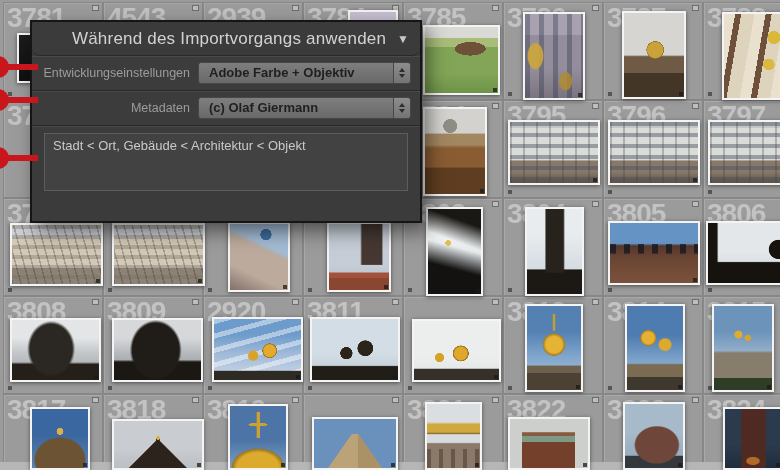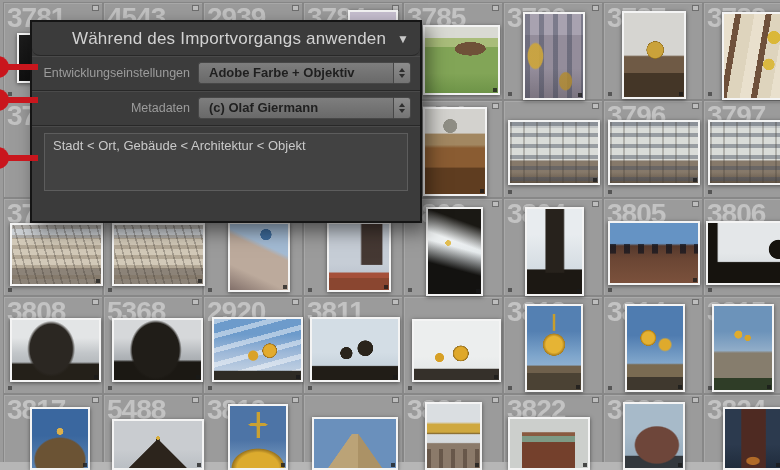--- a/index.html
+++ b/index.html
@@ -231,20 +231,21 @@
       <div class="cell" style="left: 303px; top: 100px; width: 100px; height: 98px;">
         <span class="cell-num">3793</span>
         <i class="cell-badge"></i>
       </div>
       <div class="cell" style="left: 403px; top: 100px; width: 100px; height: 98px;">
         <span class="cell-num">3794</span>
         <i class="cell-badge"></i>
         <i class="cell-dot"></i>
       </div>
       <div class="cell" style="left: 503px; top: 100px; width: 100px; height: 98px;">
+        <span class="cell-num">3795</span>
         <i class="cell-badge"></i>
         <i class="cell-dot"></i>
       </div>
       <div class="cell" style="left: 603px; top: 100px; width: 100px; height: 98px;">
         <span class="cell-num">3796</span>
         <i class="cell-badge"></i>
         <i class="cell-dot"></i>
       </div>
       <div class="cell" style="left: 703px; top: 100px; width: 100px; height: 98px;">
         <span class="cell-num">3797</span>
@@ -288,21 +289,21 @@
       <div class="cell" style="left: 703px; top: 198px; width: 100px; height: 98px;">
         <span class="cell-num">3806</span>
         <i class="cell-dot"></i>
       </div>
       <div class="cell" style="left: 3px; top: 296px; width: 100px; height: 98px;">
         <span class="cell-num">3808</span>
         <i class="cell-badge"></i>
         <i class="cell-dot"></i>
       </div>
       <div class="cell" style="left: 103px; top: 296px; width: 100px; height: 98px;">
-        <span class="cell-num">5368</span>
+        <span class="cell-num">3809</span>
         <i class="cell-badge"></i>
         <i class="cell-dot"></i>
       </div>
       <div class="cell" style="left: 203px; top: 296px; width: 100px; height: 98px;">
         <span class="cell-num">2920</span>
         <i class="cell-badge"></i>
         <i class="cell-dot"></i>
       </div>
       <div class="cell" style="left: 303px; top: 296px; width: 100px; height: 98px;">
         <span class="cell-num">3811</span>
@@ -325,21 +326,21 @@
       </div>
       <div class="cell" style="left: 703px; top: 296px; width: 100px; height: 98px;">
         <span class="cell-num">3815</span>
         <i class="cell-dot"></i>
       </div>
       <div class="cell" style="left: 3px; top: 394px; width: 100px; height: 98px;">
         <span class="cell-num">3817</span>
         <i class="cell-badge"></i>
       </div>
       <div class="cell" style="left: 103px; top: 394px; width: 100px; height: 98px;">
-        <span class="cell-num">5488</span>
+        <span class="cell-num">3818</span>
         <i class="cell-badge"></i>
       </div>
       <div class="cell" style="left: 203px; top: 394px; width: 100px; height: 98px;">
         <span class="cell-num">3819</span>
         <i class="cell-badge"></i>
       </div>
       <div class="cell" style="left: 303px; top: 394px; width: 100px; height: 98px;">
         <i class="cell-badge"></i>
       </div>
       <div class="cell" style="left: 403px; top: 394px; width: 100px; height: 98px;">

